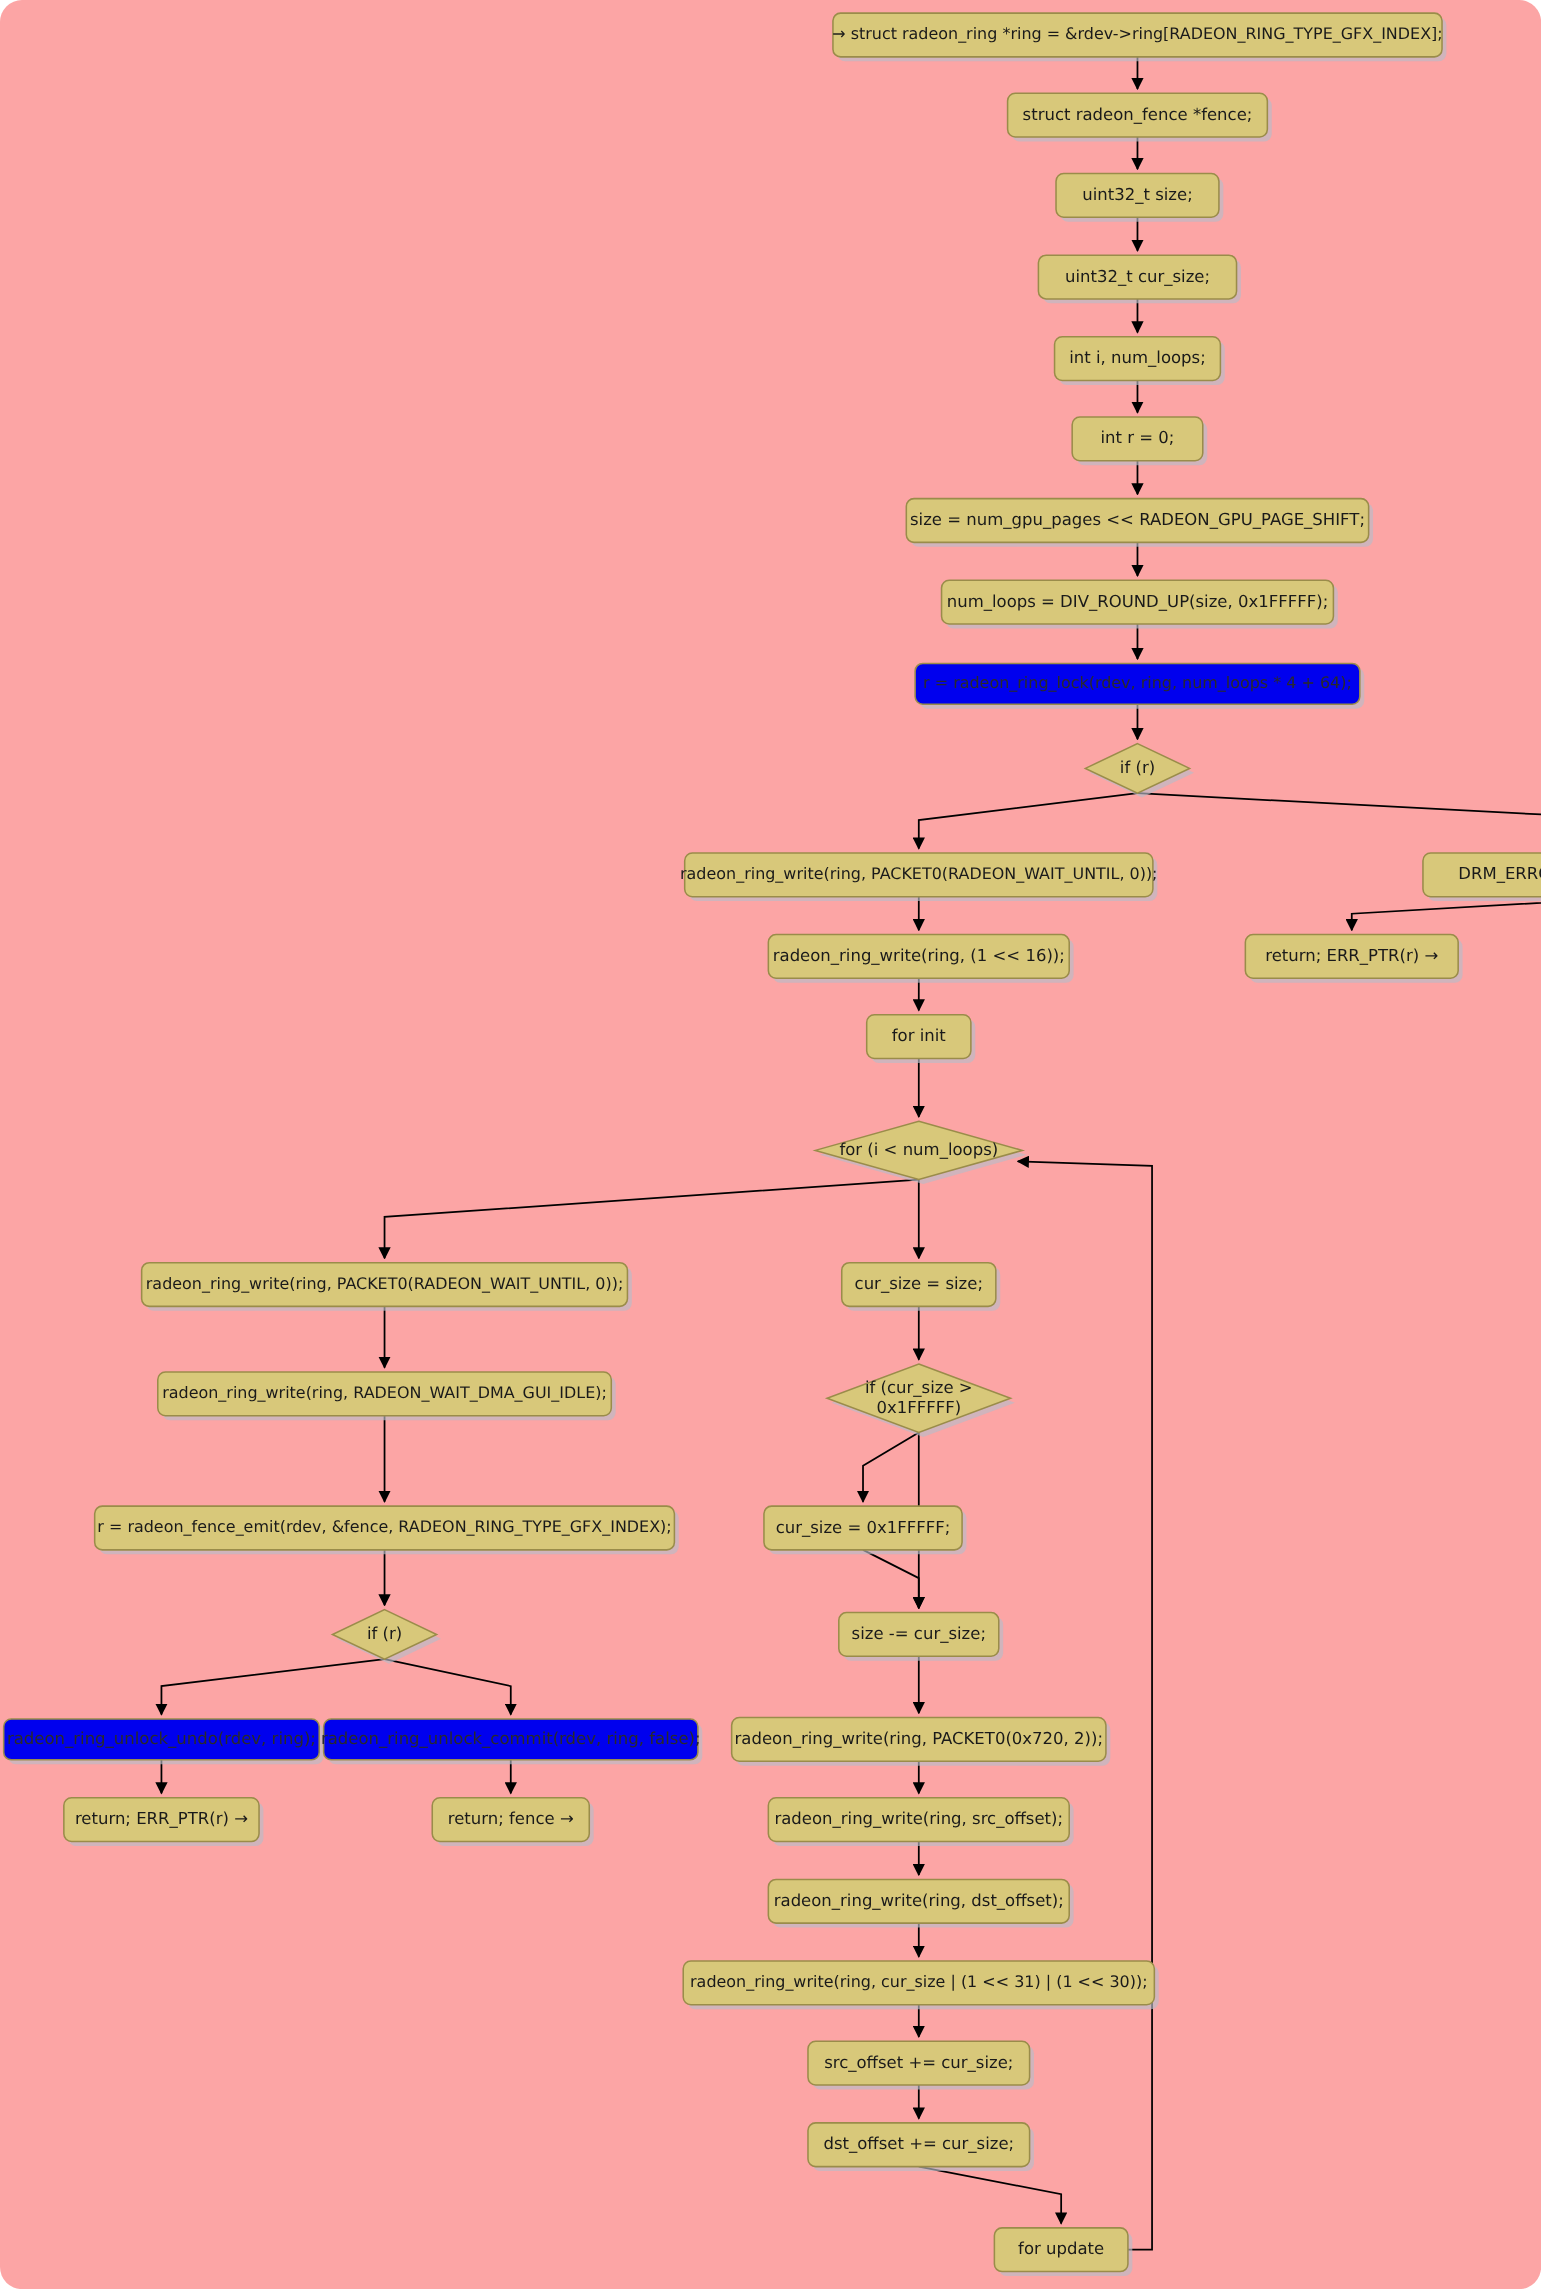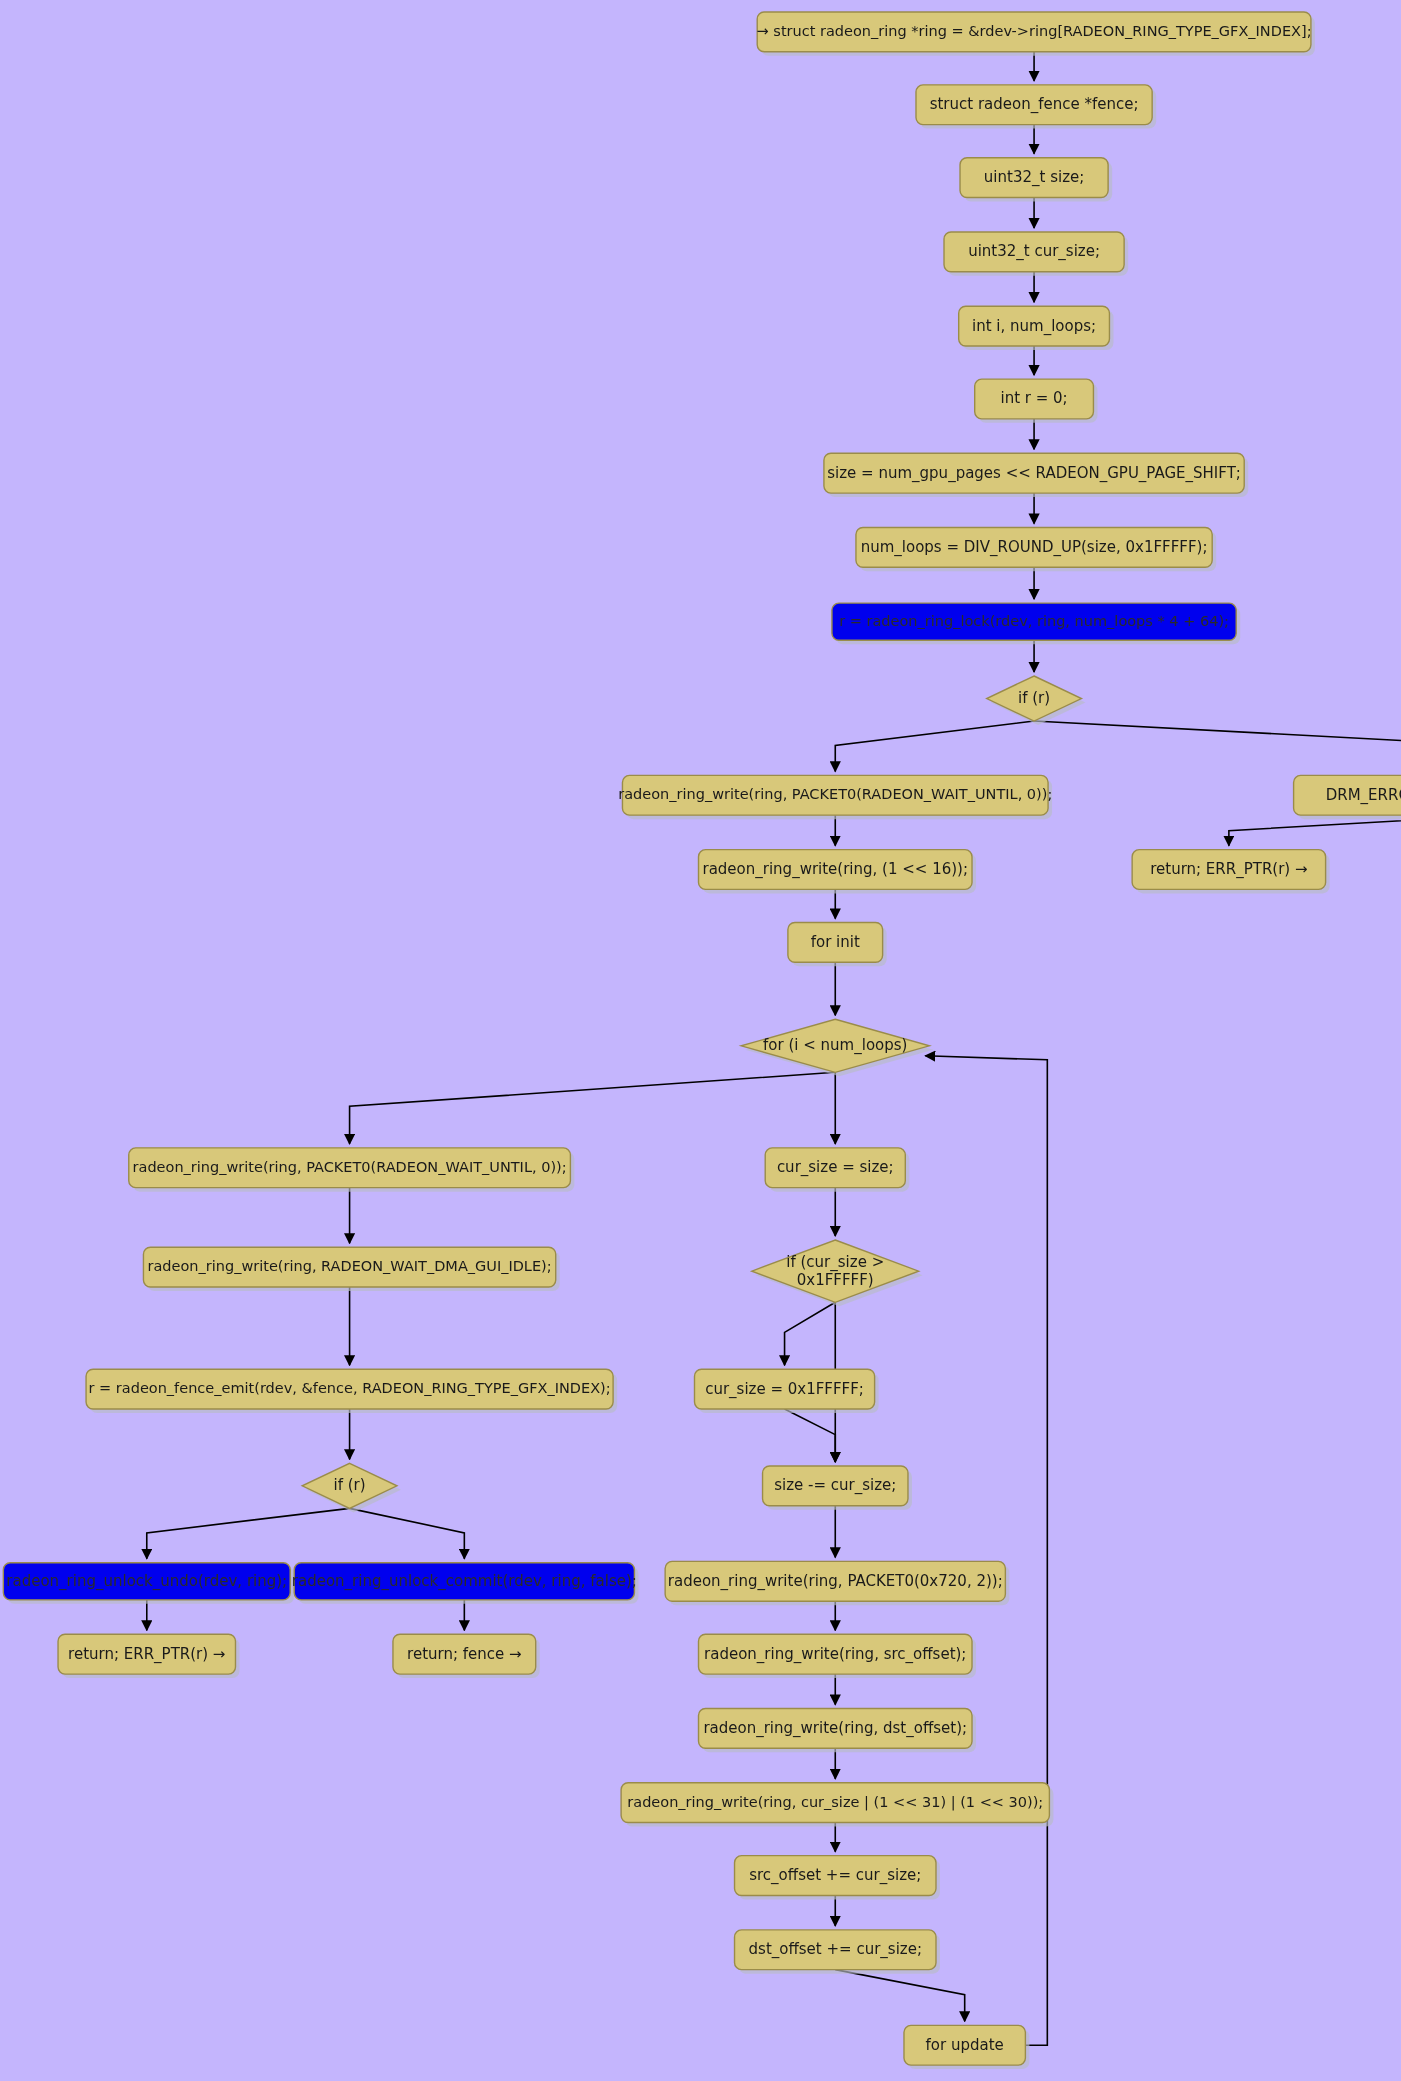--- a/index.html
+++ b/index.html
@@ -7,22 +7,23 @@
     padding: 0;
     background: #ffffff;
   }
   body {
     font-family: "DejaVu Sans", sans-serif;
   }
   #canvas-wrap {
     position: relative;
     width: 1401px;
     height: 2081px;
-    background: #c4b5fd;
+    background: #fca5a5;
     overflow: hidden;
+    border-radius: 20px;
   }
   svg#flow {
     position: absolute;
     left: 0;
     top: 0;
     width: 1401px;
     height: 2081px;
     display: block;
   }
   .edge {

